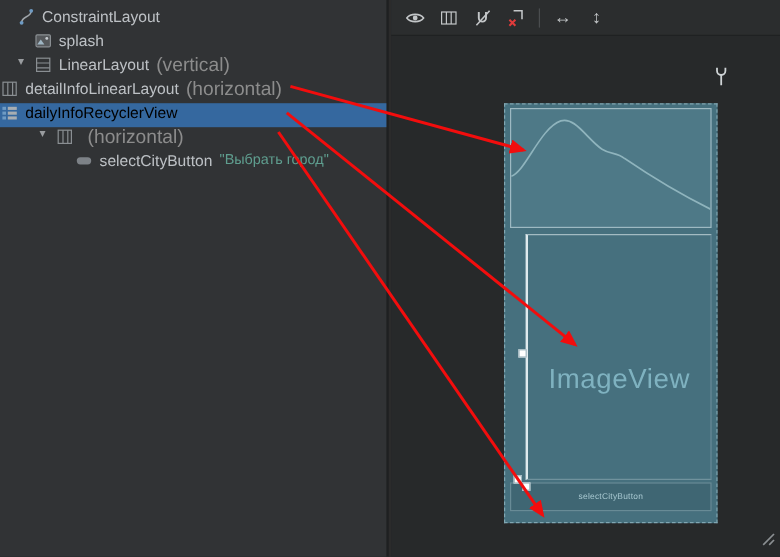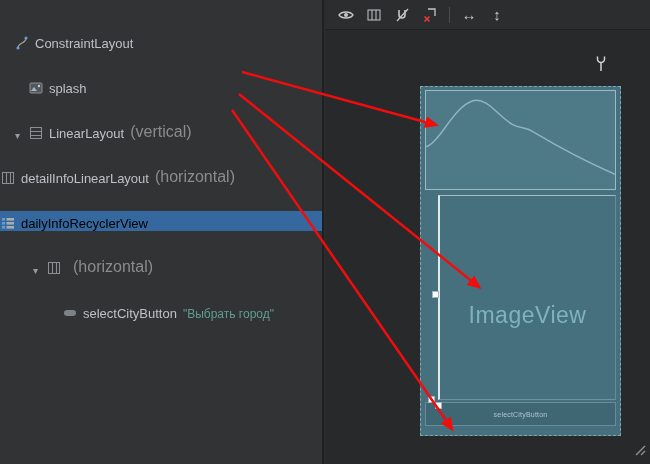--- a/index.html
+++ b/index.html
@@ -8,43 +8,43 @@
     --chart_bg:#4e7987; --strip_bg:#3f6673; --imageview_text:#7fb2c0; --arrow_red:#f20d0d;
   }
   *{box-sizing:border-box;margin:0;padding:0;}
   html,body{width:650px;height:464px;overflow:hidden;background:#2b2b2b;
     font-family:"Liberation Sans","DejaVu Sans",sans-serif;}
   .app{position:relative;width:650px;height:464px;}
 
   
   .tree-panel{position:absolute;left:0;top:0;width:324px;height:464px;
     background:var(--tree_bg);padding-top:6px;border-right:2px solid #1e2021;}
-  .row{height:20px;display:flex;align-items:flex-end;font-size:13px;color:var(--text);
-    white-space:nowrap;cursor:default;margin-top:25px;}
+  .row{height:20px;display:flex;align-items:flex-start;font-size:13px;color:var(--text);
+    white-space:nowrap;cursor:default;}
   .row.selected{background:var(--selection_bg);color:#000000;}
   .i0{padding-left:14px}.i1{padding-left:28px}.i2{}.i3{padding-left:62px}
   .chev.i1{padding-left:15px}.chev.i2{padding-left:33px}
   .chevron{width:13px;color:#9b9fa3;font-size:10px;color:#999c9f;flex:none;}
   .t-icon{width:16px;height:16px;margin-right:5px;flex:none;display:inline-block;}
   .t-icon svg{display:block;}
   .detail{margin-left:6px;font-size:16px;color:var(--detail_text);}
   .value{margin-left:6px;font-size:12px;color:var(--value_text);}
 
   
   .right-panel{position:absolute;left:326px;top:0;width:324px;height:464px;background:var(--surface_bg);}
   .toolbar{position:absolute;left:0;top:0;right:0;height:30px;background:var(--toolbar_bg);
     border-bottom:1px solid #1f2122;display:flex;align-items:center;padding-left:8px;gap:4px;}
   .tb-btn{width:24px;height:22px;display:flex;align-items:center;justify-content:center;
     border-radius:3px;color:#c3c6c8;font-size:15px;cursor:pointer;}
   .tb-sep{width:1px;height:16px;background:#4a4d4f;margin:0 3px;}
   .surface{position:absolute;left:0;top:30px;right:0;bottom:0;background:var(--surface_bg);}
   .wrench{position:absolute;left:268px;top:25px;}
 
   
-  .device{position:absolute;left:94px;top:56px;width:201px;height:350px;
+  .device{position:absolute;left:94px;top:56px;width:178px;height:350px;
     background:var(--device_bg);border:1px dashed rgba(186,220,230,.5);}
   .chart{position:absolute;left:4px;top:3px;right:4px;height:100px;background:var(--chart_bg);
     border:1px solid rgba(222,238,242,.55);}
   .chart svg{display:block;width:100%;height:100%;}
   .recycler{position:absolute;left:17px;top:108px;right:4px;bottom:35px;
     border-left:2px solid rgba(240,248,250,.9);border-top:1px solid rgba(240,248,250,.55);
     border-right:1px solid rgba(240,248,250,.2);border-bottom:1px solid rgba(240,248,250,.25);}
   .iv-label{position:absolute;left:0;right:0;top:52%;text-align:center;font-size:23px;
     color:var(--imageview_text);letter-spacing:.5px;}
   .strip{position:absolute;left:4px;right:4px;bottom:9px;height:24px;background:var(--strip_bg);

